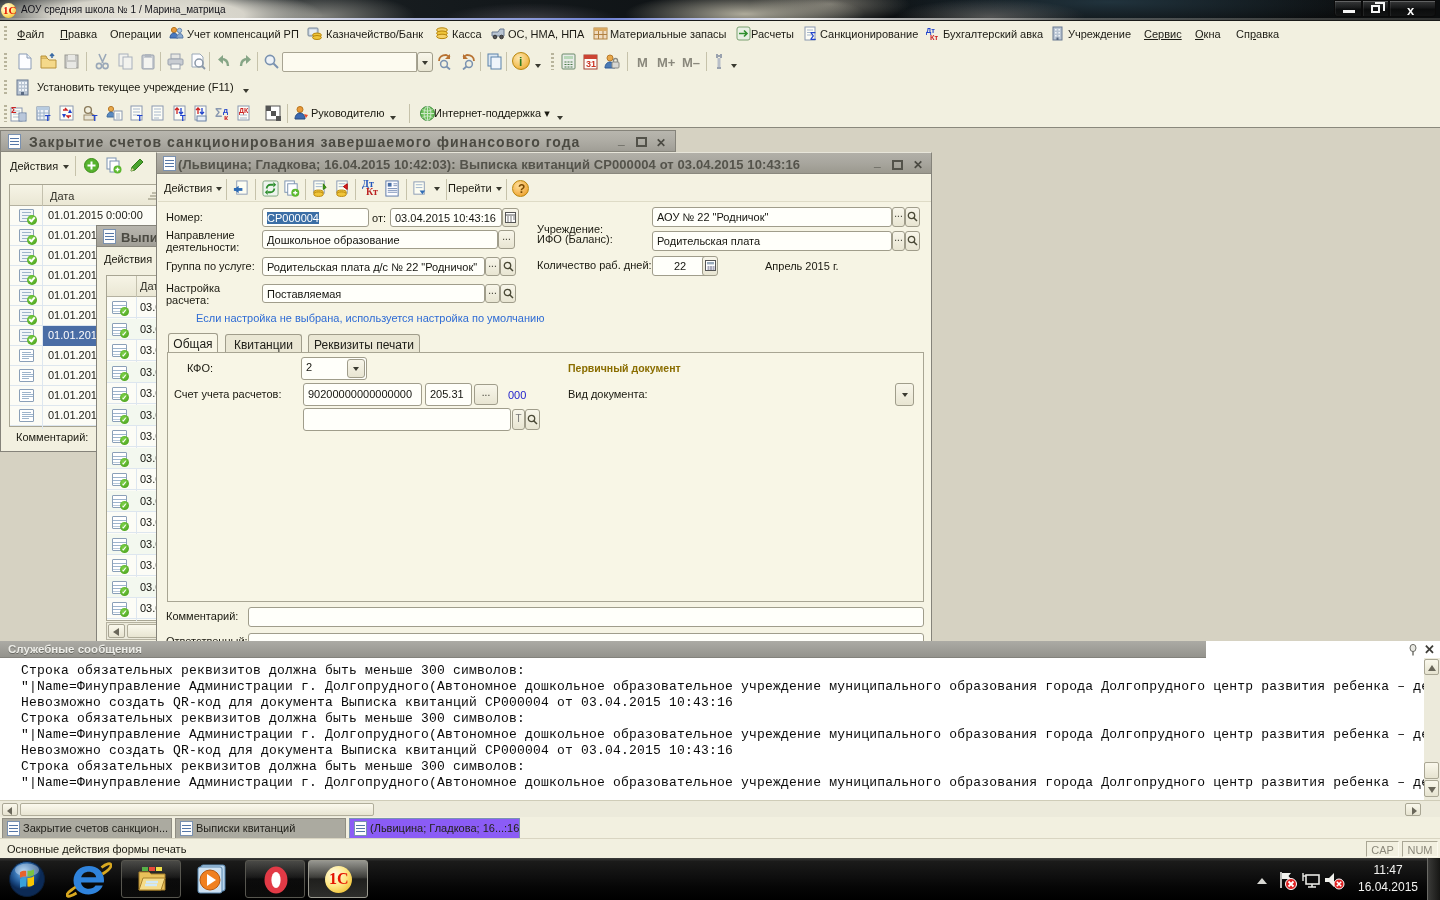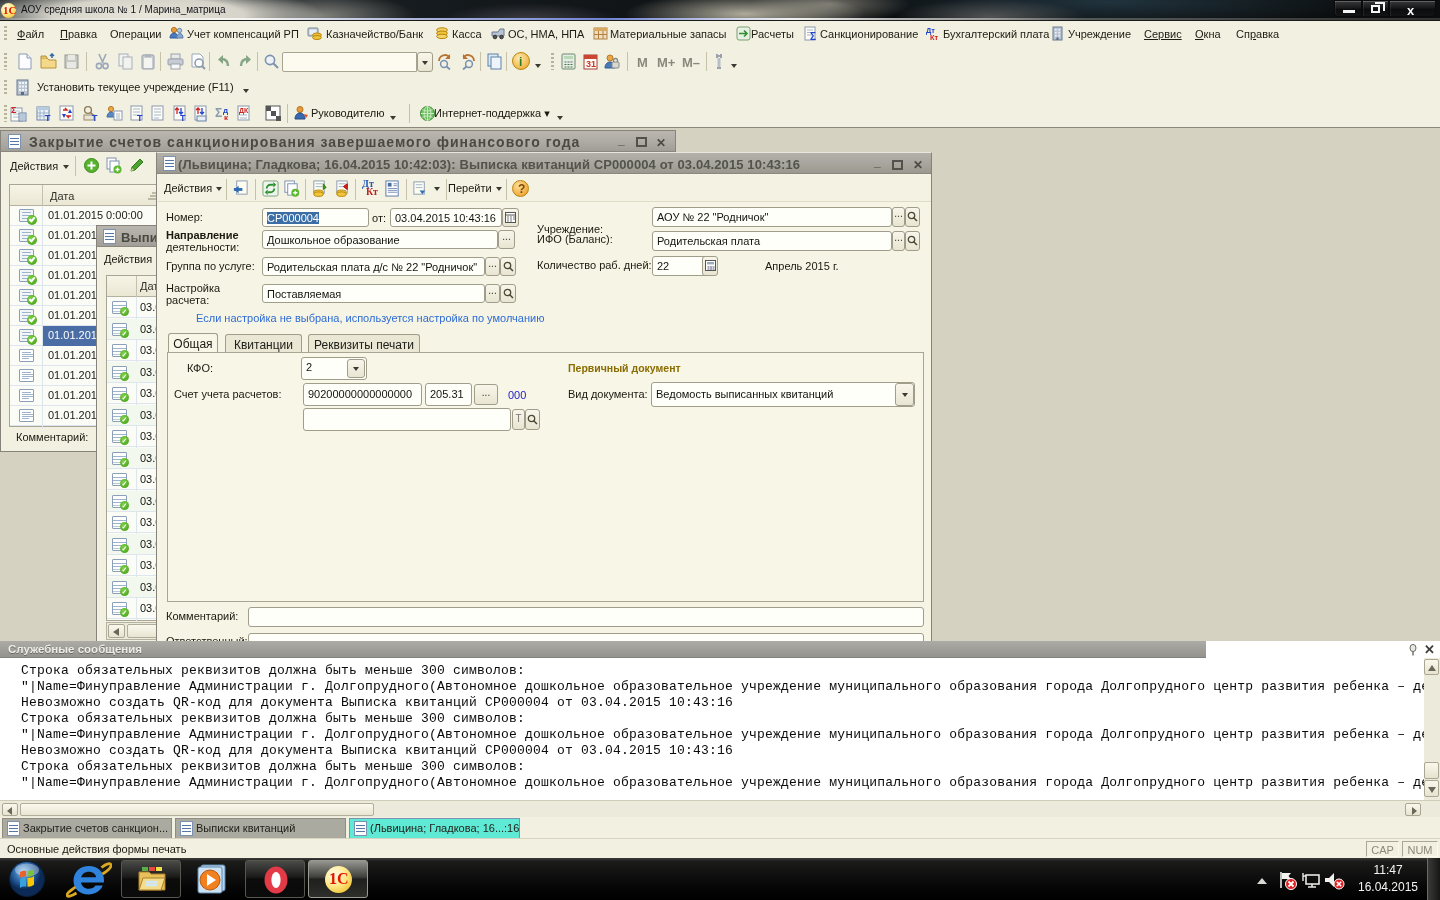--- a/index.html
+++ b/index.html
@@ -94,21 +94,21 @@
 #msgs .mtitle span { position:absolute; left:8px; top:2px; font-weight:bold; font-size:11.5px; color:#edede8; text-shadow:0 1px 0 #6a6a64; }
 #msgs .mline { position:absolute; left:21px; font-family:"Liberation Mono",monospace; font-size:13px; color:#0a0a0a; white-space:nowrap; width:1403px; overflow:hidden; letter-spacing:0.2px; }
 
 
 .sbtn { position:absolute; background:linear-gradient(#faf8ec,#e6e3d0); border:1px solid #a9a694; border-radius:2px; }
 .arr { position:absolute; width:0; height:0; }
 
 
 #tabbar { left:0; top:817px; width:1440px; height:21px; background:#f2f0e0; }
 .wtab { position:absolute; top:1px; height:36px; background:#abaaa0; border:1px solid #8f8d82; font-size:11px; color:#23221c; overflow:hidden; }
-.wtab.active { background:#5eead4; border:1px solid #7a92b4; }
+.wtab.active { background:#8b5cf6; border:1px solid #7a92b4; }
 .wtab span { position:absolute; left:20px; top:3px; white-space:nowrap; font-size:11px; }
 #statusbar { left:0; top:838px; width:1440px; height:20px; background:#f2f0e0; border-top:1px solid #d9d5c2; }
 .sunk { position:absolute; top:2px; height:16px; border:1px solid; border-color:#a9a694 #fbf9ee #fbf9ee #a9a694; color:#8b887a; font-size:11px; text-align:center; padding-top:2px; }
 
 
 #taskbar { left:0; top:858px; width:1440px; height:42px;
   background:linear-gradient(#3c3c3a 0%, #1b1b1a 8%, #101010 40%, #060606 70%, #000 100%); }
 .tkbtn { position:absolute; top:2px; width:60px; height:38px; border-radius:3px; border:1px solid #57564f;
   background:linear-gradient(rgba(120,120,115,.5), rgba(60,60,58,.25) 45%, rgba(10,10,10,.3) 50%, rgba(30,30,28,.35)); }
 .tkbtn.active { border:1px solid #9a998f; background:linear-gradient(rgba(190,190,182,.75), rgba(120,120,112,.45) 45%, rgba(50,50,46,.5) 50%, rgba(90,90,84,.5)); }
@@ -182,21 +182,21 @@
     <svg class="micon" style="left:804px;" viewBox="0 0 15 15">
         <rect x="1" y="1" width="10" height="13" fill="#fdfdf6" stroke="#8a98b0"></rect>
         <path d="M3 4h6M3 6.5h6M3 9h6" stroke="#a8b8cc"></path>
         <text x="6" y="14" font-size="10" font-weight="bold" fill="#2244cc">Σ</text>
       </svg>
     <div class="mi" style="left:820px;">Санкционирование</div>
     <svg class="micon" style="left:926px;" viewBox="0 0 15 15">
         <text x="0" y="7" font-size="7.4" font-weight="bold" fill="#2244cc">Дт</text>
         <text x="4" y="14" font-size="7.4" font-weight="bold" fill="#cc2222">Кт</text>
       </svg>
-    <div class="mi" style="left:943px;">Бухгалтерский плата</div>
+    <div class="mi" style="left:943px;">Бухгалтерский авка</div>
     <svg class="micon" style="left:1050px;" viewBox="0 0 15 15">
         <rect x="3" y="1" width="9" height="13" fill="#b8c4d2" stroke="#6a7a92"></rect>
         <path d="M5 3h1.6v1.6H5zM8.4 3H10v1.6H8.4zM5 6h1.6v1.6H5zM8.4 6H10v1.6H8.4zM5 9h1.6v1.6H5zM8.4 9H10v1.6H8.4z" fill="#f0f4f8"></path>
         <rect x="6.5" y="11.5" width="2" height="2.5" fill="#5a6a82"></rect>
       </svg>
     <div class="mi" style="left:1068px;">Учреждение</div>
     <div class="mi" style="left:1144px;text-decoration:underline;"><u>С</u>ервис</div>
     <div class="mi" style="left:1195px;"><u>О</u>кна</div>
     <div class="mi" style="left:1236px;">Сп<u>р</u>авка</div>
   </div>
@@ -683,41 +683,41 @@
             <path d="M2 5h2M5 5h2M8 5h2M2 7h2M5 7h2M8 7h2M2 9h2M5 9h2" stroke="#777"></path>
           </svg></div>
       <div class="lbl" style="left:380px; top:70px;">Учреждение:</div>
       <div class="inp" style="left:495px; top:54px; width:240px; height:20px;">АОУ № 22 "Родничок"</div>
       <div class="fbtn" style="left:735px; top:54px; width:13px; height:20px;">...</div>
       <div class="fbtn" style="left:748px; top:54px; width:15px; height:20px;"><svg width="11" height="11" viewBox="0 0 11 11" style="margin-top:3px;">
             <circle cx="4.5" cy="4.5" r="3.2" fill="none" stroke="#4a4936" stroke-width="1.3"></circle>
             <path d="M7 7l3 3" stroke="#4a4936" stroke-width="1.5"></path>
           </svg></div>
 
-      <div class="lbl" style="left:9px; top:76px;font-weight:bold;">Направление</div>
+      <div class="lbl" style="left:9px; top:76px;">Направление</div>
       <div class="lbl" style="left:9px; top:88px;">деятельности:</div>
       <div class="inp" style="left:105px; top:77px; width:236px; height:19px;">Дошкольное образование</div>
       <div class="fbtn" style="left:341px; top:77px; width:17px; height:19px;">...</div>
       <div class="lbl" style="left:380px; top:80px;">ИФО (Баланс):</div>
       <div class="inp" style="left:495px; top:78px; width:240px; height:20px;">Родительская плата</div>
       <div class="fbtn" style="left:735px; top:78px; width:13px; height:20px;">...</div>
       <div class="fbtn" style="left:748px; top:78px; width:15px; height:20px;"><svg width="11" height="11" viewBox="0 0 11 11" style="margin-top:3px;">
             <circle cx="4.5" cy="4.5" r="3.2" fill="none" stroke="#4a4936" stroke-width="1.3"></circle>
             <path d="M7 7l3 3" stroke="#4a4936" stroke-width="1.5"></path>
           </svg></div>
 
       <div class="lbl" style="left:9px; top:107px;">Группа по услуге:</div>
       <div class="inp" style="left:105px; top:104px; width:223px; height:19px;">Родительская плата д/с № 22 "Родничок"</div>
       <div class="fbtn" style="left:328px; top:104px; width:15px; height:19px;">...</div>
       <div class="fbtn" style="left:343px; top:104px; width:16px; height:19px;"><svg width="11" height="11" viewBox="0 0 11 11" style="margin-top:3px;">
             <circle cx="4.5" cy="4.5" r="3.2" fill="none" stroke="#4a4936" stroke-width="1.3"></circle>
             <path d="M7 7l3 3" stroke="#4a4936" stroke-width="1.5"></path>
           </svg></div>
       <div class="lbl" style="left:380px; top:106px;">Количество раб. дней:</div>
-      <div class="inp" style="left:495px; top:103px; width:56px; height:20px; text-align:left; padding-right:4px;">22</div>
+      <div class="inp" style="left:495px; top:103px; width:56px; height:20px; text-align:center; padding-right:4px;">22</div>
       <div class="fbtn" style="left:545px; top:103px; width:16px; height:20px;"><svg width="11" height="11" viewBox="0 0 11 11" style="margin-top:3px;">
             <rect x="0.5" y="0.5" width="10" height="10" fill="#fff" stroke="#555"></rect>
             <rect x="2" y="2" width="7" height="2.4" fill="#9ab"></rect>
             <path d="M2.5 7h2M5 7h2M7.5 7h2M2.5 9h2M5 9h2M7.5 9h2" stroke="#557"></path>
           </svg></div>
       <div class="lbl" style="left:608px; top:107px;">Апрель 2015 г.</div>
 
       <div class="lbl" style="left:9px; top:129px;">Настройка</div>
       <div class="lbl" style="left:9px; top:141px;">расчета:</div>
       <div class="inp" style="left:105px; top:131px; width:223px; height:19px;">Поставляемая</div>
@@ -747,21 +747,20 @@
       <div class="lbl" style="left:351px; top:236px; color:#2222cc;">000</div>
       <div class="inp" style="left:146px; top:255px; width:208px; height:23px;"></div>
       <div class="fbtn" style="left:355px; top:256px; width:13px; height:21px; padding-top:3px; color:#777;">T</div>
       <div class="fbtn" style="left:368px; top:256px; width:15px; height:21px;"><svg width="11" height="11" viewBox="0 0 11 11" style="margin-top:4px;">
             <circle cx="4.5" cy="4.5" r="3.2" fill="none" stroke="#4a4936" stroke-width="1.3"></circle>
             <path d="M7 7l3 3" stroke="#4a4936" stroke-width="1.5"></path>
           </svg></div>
 
       <div class="lbl" style="left:411px; top:209px; font-weight:bold; font-size:10.5px; color:#8a6d00;">Первичный документ</div>
       <div class="lbl" style="left:411px; top:235px;">Вид документа:</div>
-      <div class="inp" style="left:494px; top:229px; width:264px; height:25px; padding-top:5px;">Ведомость выписанных квитанций</div>
       <div class="fbtn" style="left:738px; top:230px; width:19px; height:23px;">
           <div class="dd" style="left:6px; top:9px;"></div>
         </div>
 
       <div class="lbl" style="left:9px; top:457px;">Комментарий:</div>
       <div class="inp" style="left:91px; top:454px; width:676px; height:20px;"></div>
       <div class="lbl" style="left:9px; top:482px;">Ответственный:</div>
       <div class="inp" style="left:91px; top:480px; width:676px; height:20px;"></div>
     </div>
   </div>

